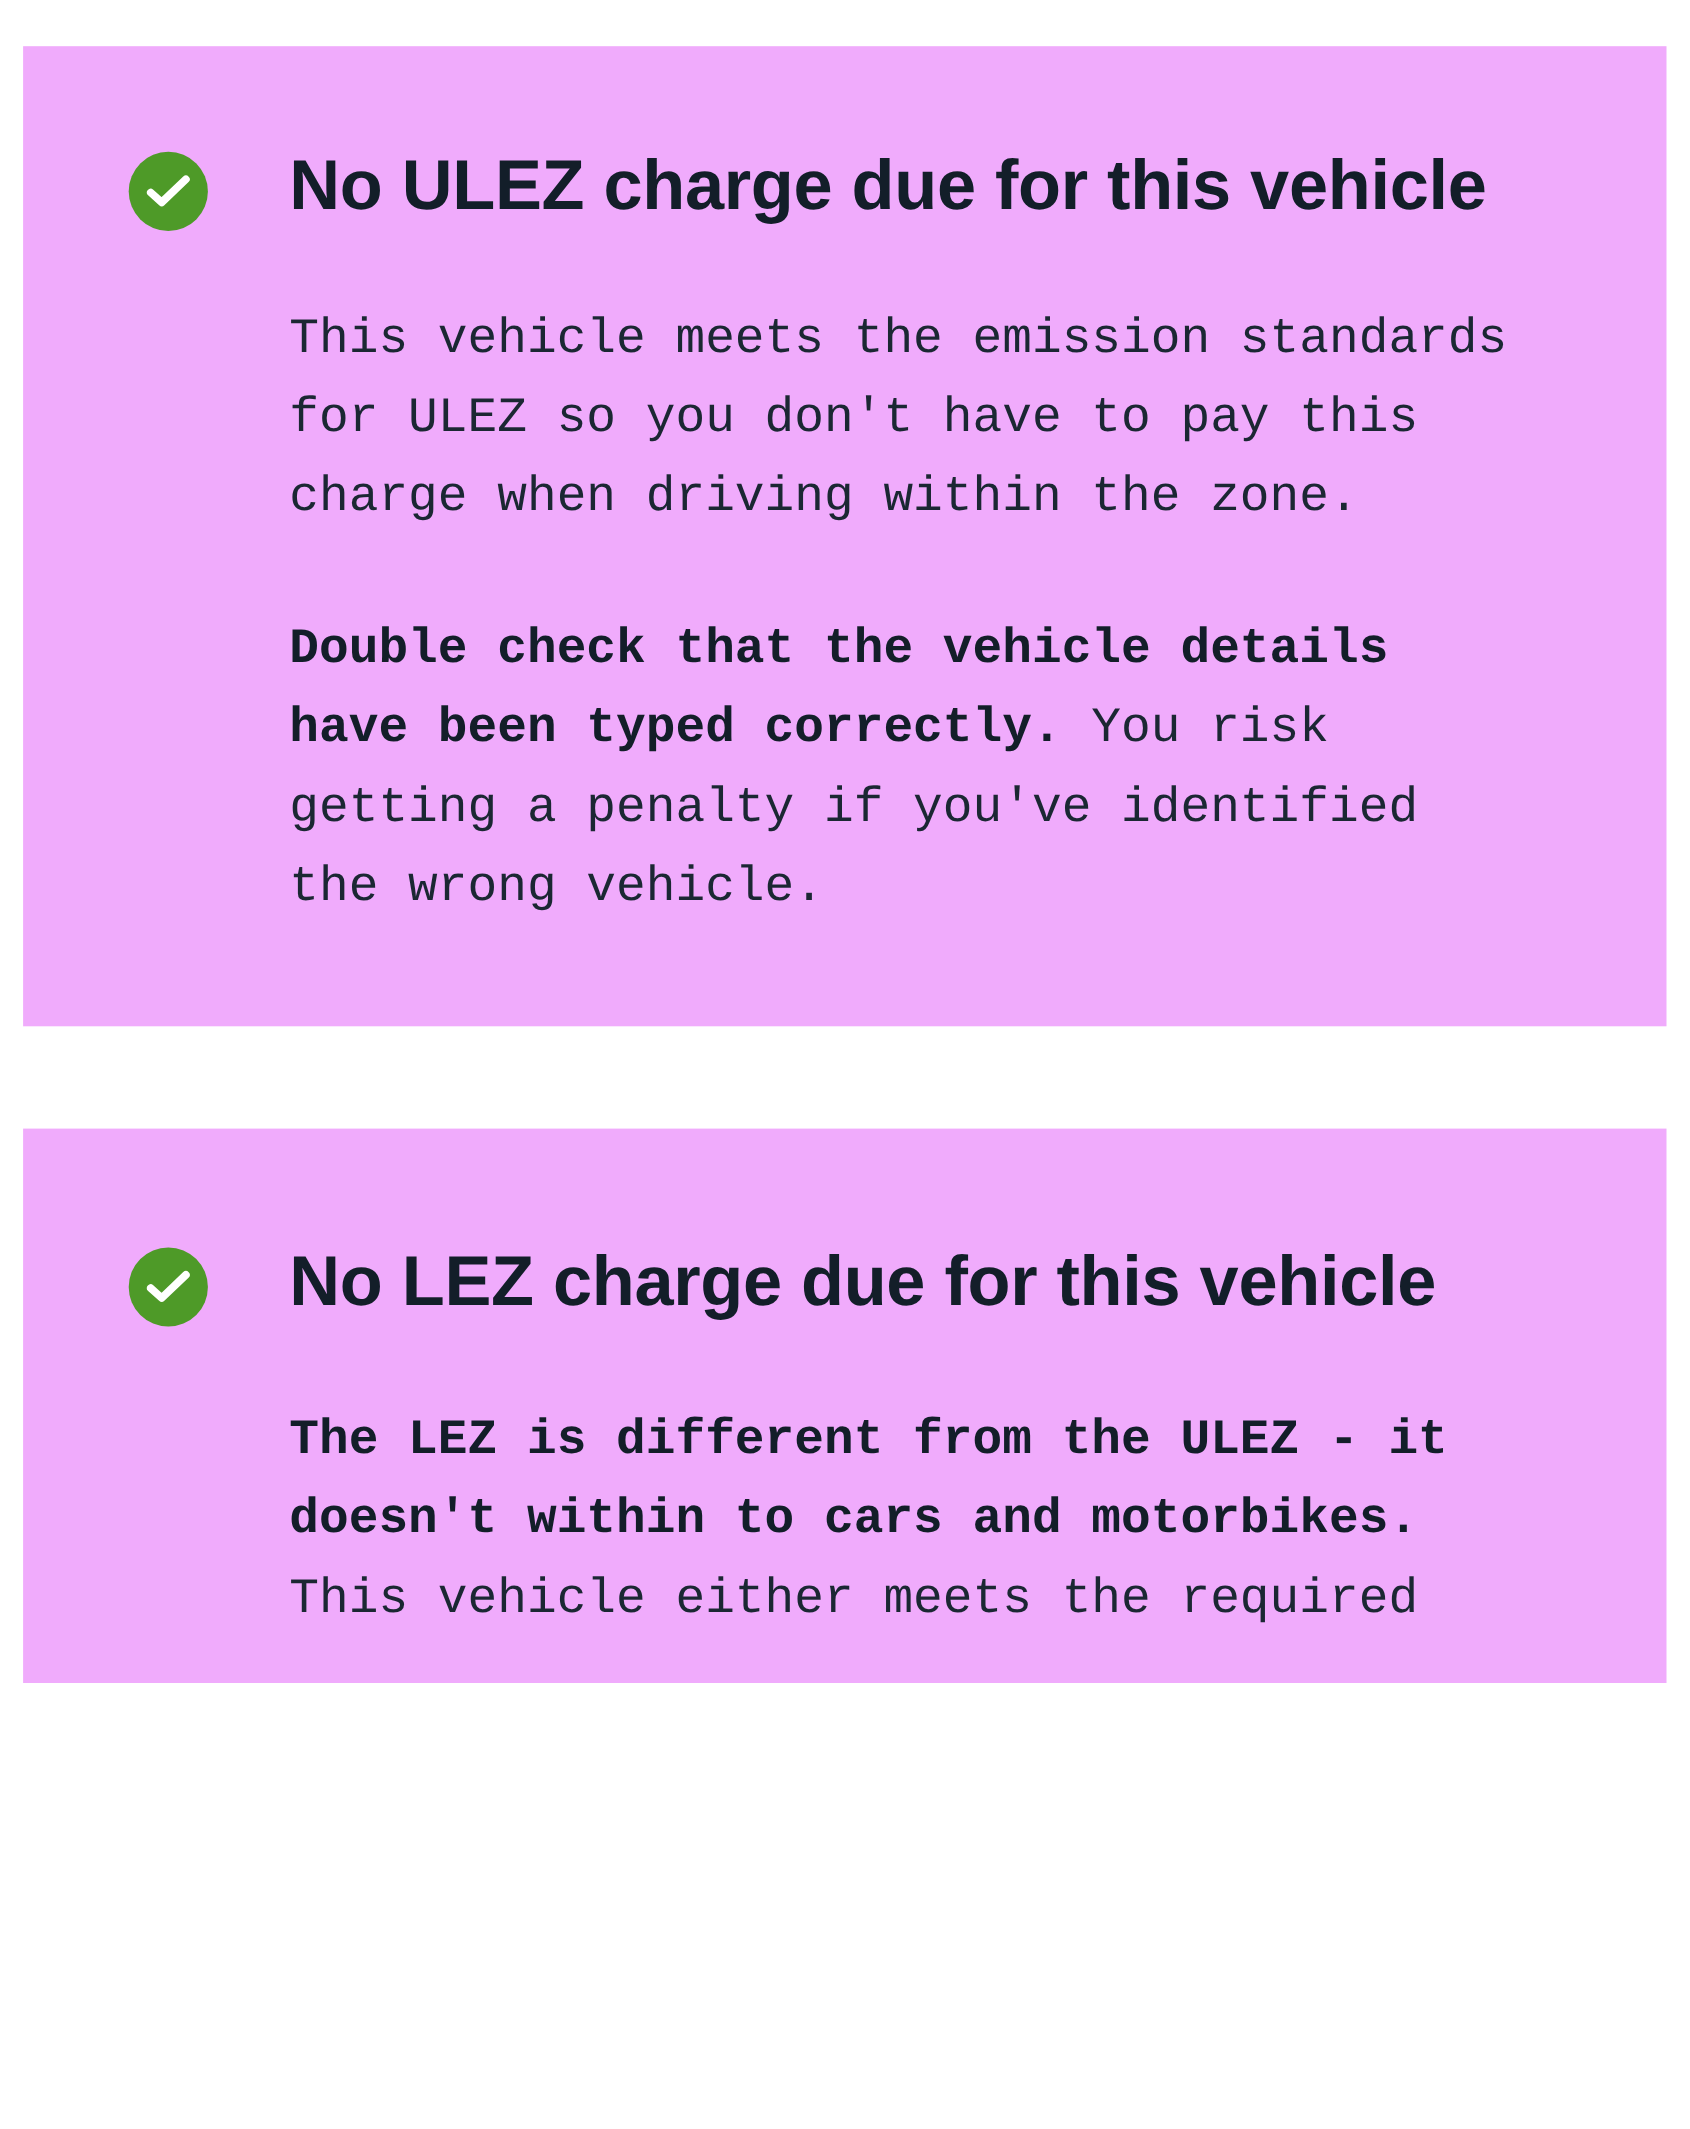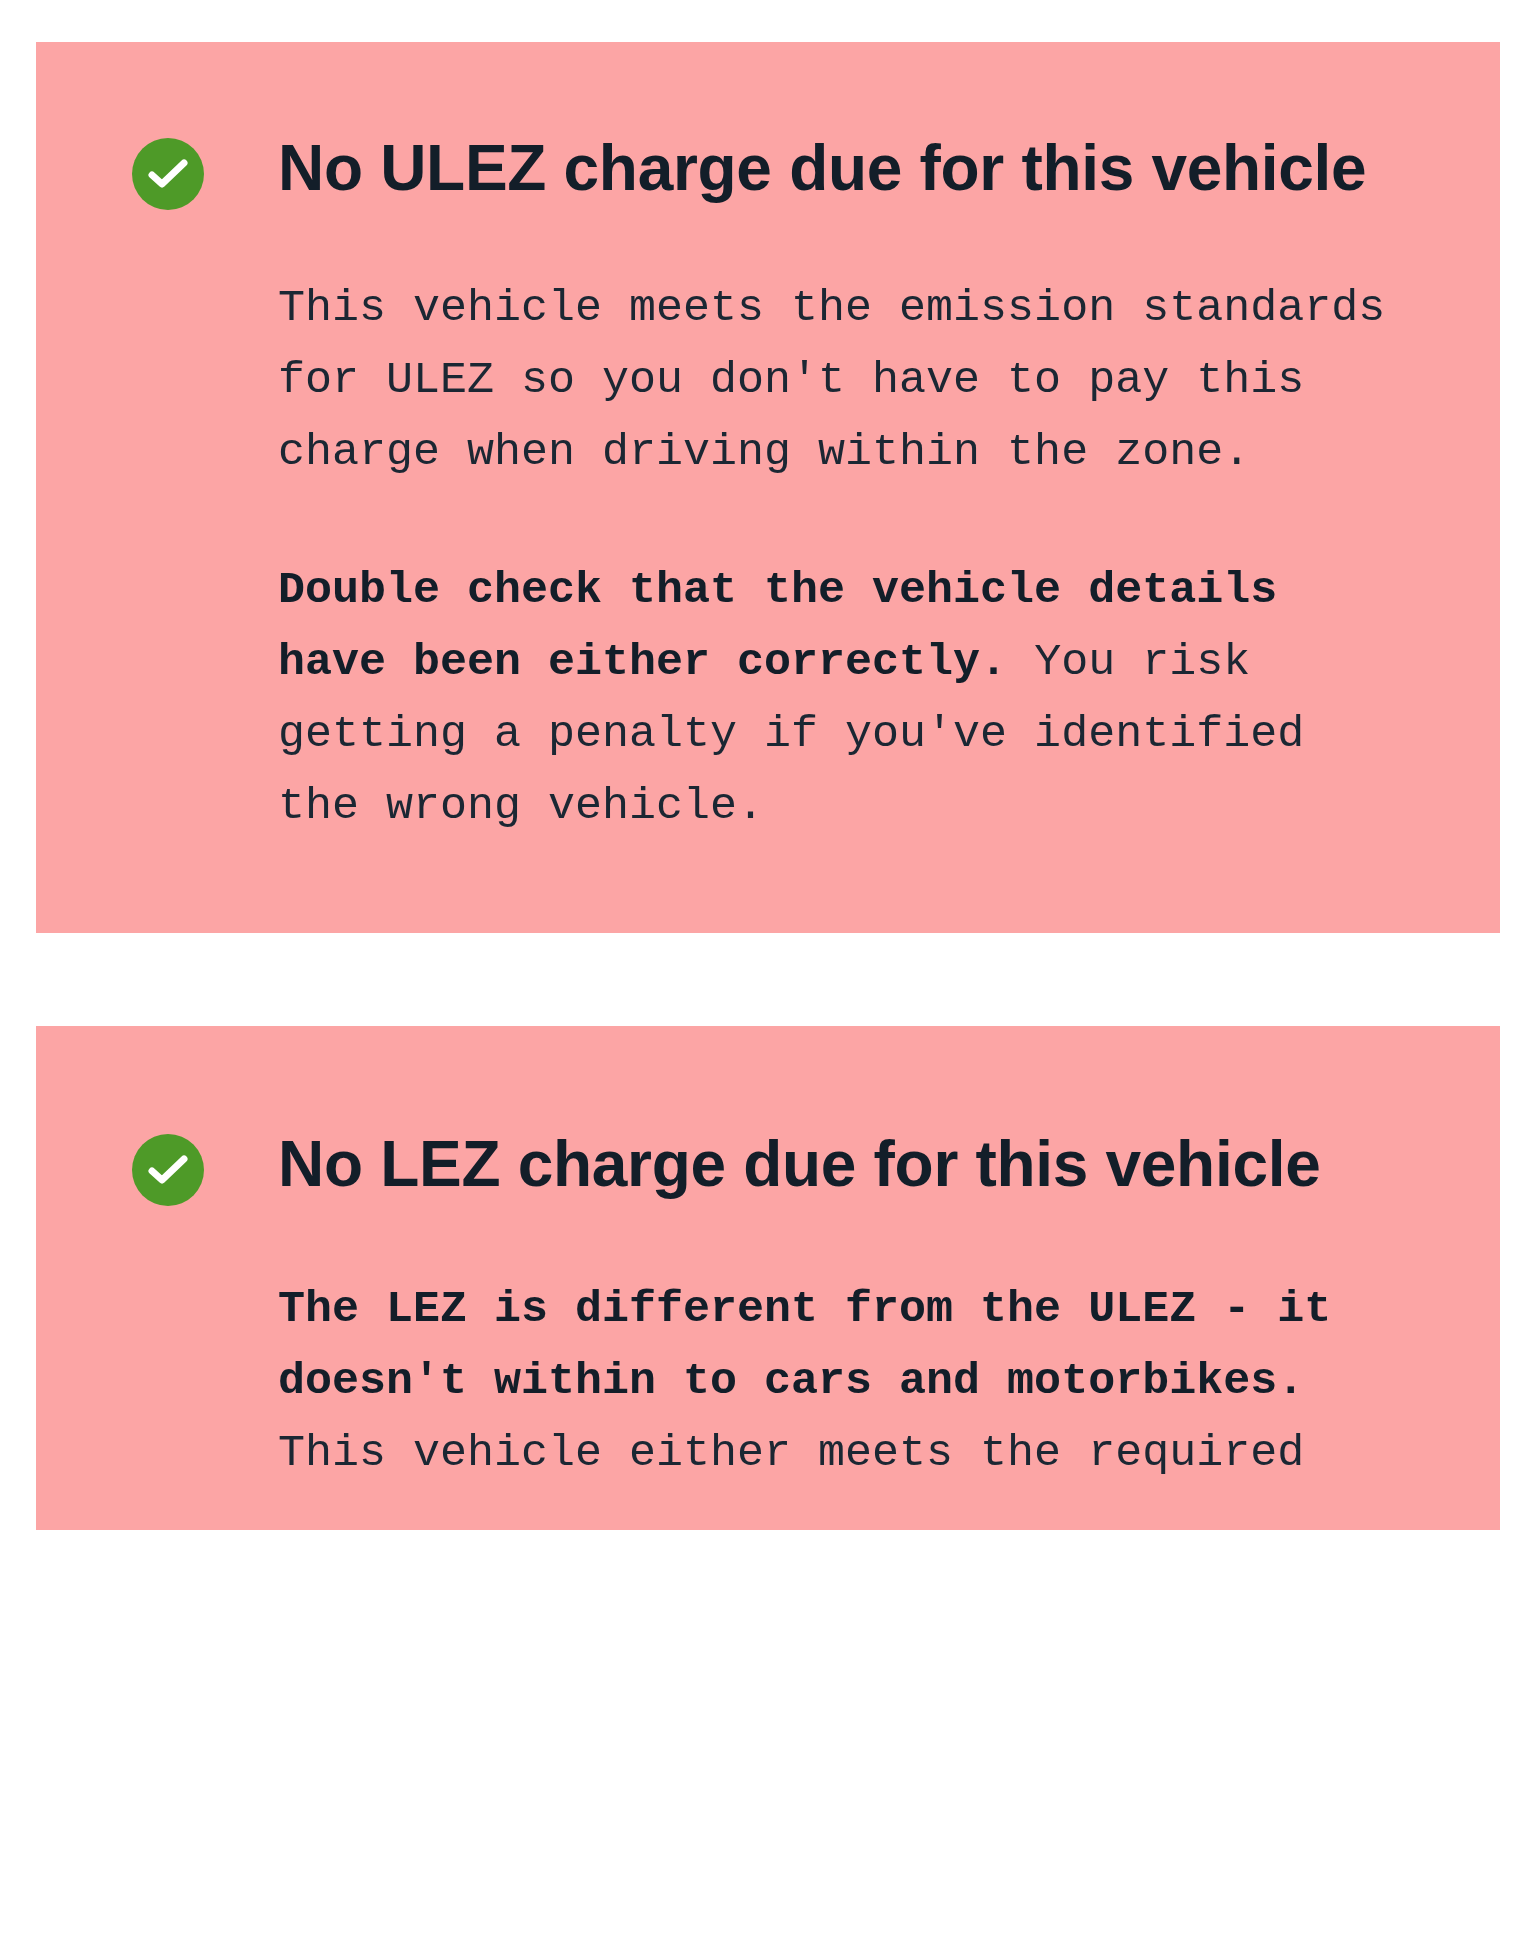--- a/index.html
+++ b/index.html
@@ -13,22 +13,22 @@
     min-height: 1935px;
     position: relative;
     overflow: hidden;
   }
   .page {
     width: 1536px;
     padding-top: 42px;
     box-sizing: border-box;
   }
   .card {
-    background: #fca5a5;
-    margin: 0 36px;
+    background: #f0abfc;
+    margin: 0 21px;
     box-sizing: border-box;
     position: relative;
   }
   .card-ulez {
     padding: 78px 96px 90px 96px;
   }
   .card-lez {
     margin-top: 93px;
     padding: 90px 96px 40px 96px;
   }
@@ -98,21 +98,21 @@
       <div class="tick-wrap">
         <span class="tick">
           <svg width="40" height="32" viewBox="0 0 40 32" aria-hidden="true">
             <path d="M4 17 L14 26 L36 5" fill="none" stroke="#ffffff" stroke-width="7" stroke-linecap="round" stroke-linejoin="round"></path>
           </svg>
         </span>
       </div>
       <div class="content">
         <h2 class="card-title">No ULEZ charge due for this vehicle</h2>
         <p class="body-text">This vehicle meets the emission standards for ULEZ so you don't have to pay this charge when driving within the zone.</p>
-        <p class="body-text tight"><span class="bold">Double check that the vehicle details have been either correctly.</span><span> You risk getting a penalty if you've identified the wrong vehicle.</span></p>
+        <p class="body-text tight"><span class="bold">Double check that the vehicle details have been typed correctly.</span><span> You risk getting a penalty if you've identified the wrong vehicle.</span></p>
       </div>
     </div>
   </section>
 
   <section class="card card-lez">
     <div class="card-inner">
       <div class="tick-wrap">
         <span class="tick">
           <svg width="40" height="32" viewBox="0 0 40 32" aria-hidden="true">
             <path d="M4 17 L14 26 L36 5" fill="none" stroke="#ffffff" stroke-width="7" stroke-linecap="round" stroke-linejoin="round"></path>

